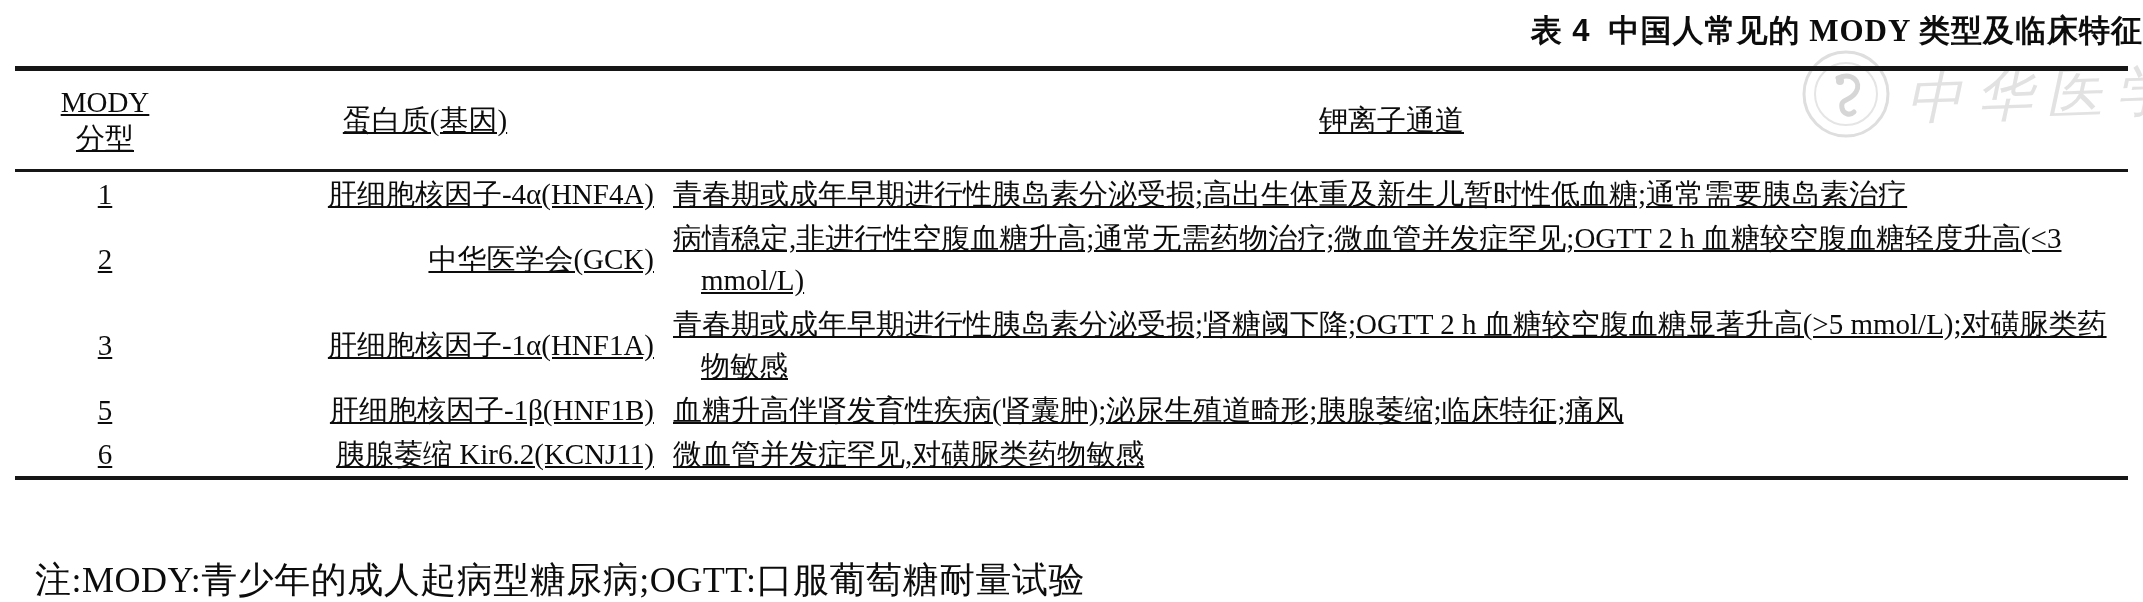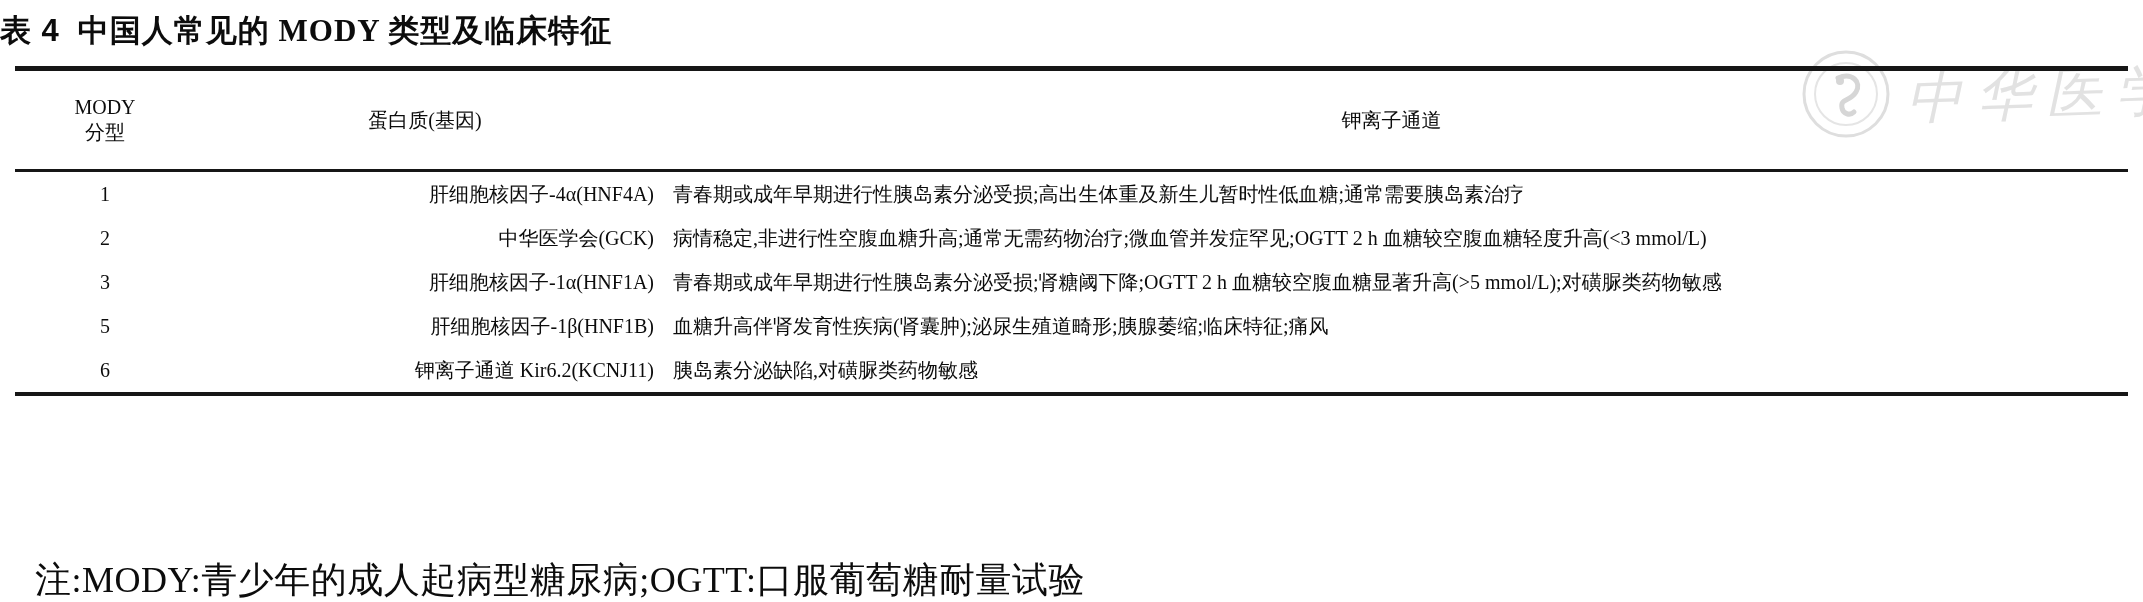--- a/index.html
+++ b/index.html
@@ -3,41 +3,42 @@
 <meta charset="utf-8">
 <style>
   html,body{margin:0;padding:0;}
   body{
     width:2143px;height:602px;background:#ffffff;position:relative;overflow:hidden;
     font-family:"Liberation Serif","DejaVu Serif",serif;color:#0c0c0c;
     -webkit-font-smoothing:antialiased;
   }
   .title{
     position:absolute;top:10px;left:0;width:100%;
-    text-align:left;font-size:31px;font-weight:bold;letter-spacing:1px;
+    text-align:right;font-size:31px;font-weight:bold;letter-spacing:1px;
   }
   .title .tag{
     font-family:"Liberation Sans","DejaVu Sans",sans-serif;
     font-weight:bold;margin-right:18px;
   }
   
   .watermark{
     position:absolute;left:1800px;top:48px;display:flex;align-items:center;gap:14px;
     pointer-events:none;user-select:none;
   }
   .wm-text{
     font-size:56px;color:#e2e2e2;font-style:italic;letter-spacing:14px;
     transform:rotate(-2deg);white-space:nowrap;
   }
   
   .table-wrap{position:absolute;left:15px;right:15px;top:66px;}
   table{
     width:100%;border-collapse:collapse;table-layout:fixed;
     border-top:5px solid #161616;border-bottom:4px solid #161616;
-    font-size:20px;
+    font-size:29px;
+    text-decoration:underline;
   }
   thead th{
     font-weight:normal;text-align:center;vertical-align:middle;
     height:96px;border-bottom:3px solid #161616;line-height:1.25;
   }
   col.c-type{width:180px;}
   col.c-protein{width:460px;}
   tbody td{vertical-align:middle;line-height:42px;padding-top:1px;padding-bottom:1px;}
   td.cell-type{text-align:center;}
   td.cell-protein{padding-left:36px;text-align:right;}
@@ -96,20 +97,20 @@
         <td class="cell-protein">肝细胞核因子-1α(HNF1A)</td>
         <td class="cell-features">青春期或成年早期进行性胰岛素分泌受损;肾糖阈下降;OGTT 2 h 血糖较空腹血糖显著升高(&gt;5 mmol/L);对磺脲类药物敏感</td>
       </tr>
       <tr>
         <td class="cell-type">5</td>
         <td class="cell-protein">肝细胞核因子-1β(HNF1B)</td>
         <td class="cell-features">血糖升高伴肾发育性疾病(肾囊肿);泌尿生殖道畸形;胰腺萎缩;临床特征;痛风</td>
       </tr>
       <tr>
         <td class="cell-type">6</td>
-        <td class="cell-protein">钾离子通道 Kir6.2(KCNJ11)</td>
-        <td class="cell-features">胰岛素分泌缺陷,对磺脲类药物敏感</td>
+        <td class="cell-protein">胰腺萎缩 Kir6.2(KCNJ11)</td>
+        <td class="cell-features">微血管并发症罕见,对磺脲类药物敏感</td>
       </tr>
     </tbody>
   </table>
 </div>
 
 <div class="note">注:MODY:青少年的成人起病型糖尿病;OGTT:口服葡萄糖耐量试验</div>
 
 </body></html>

